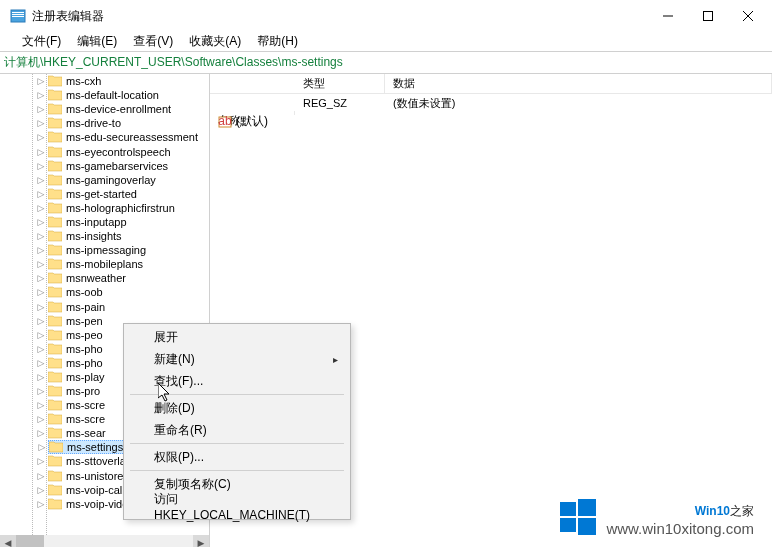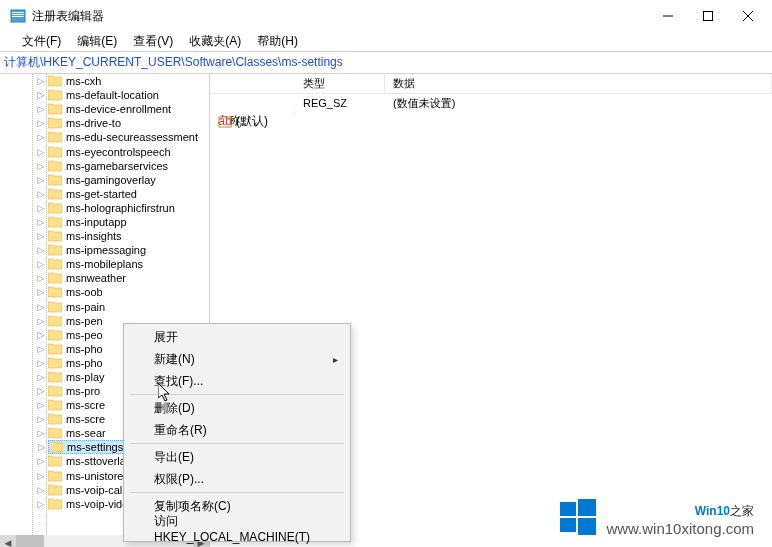--- a/index.html
+++ b/index.html
@@ -8,21 +8,21 @@
 .title-bar { height: 28px; display: flex; align-items: center; padding: 16px 4px; background: #fff; }
 .title-bar .icon { width: 16px; height: 16px; margin: 0 6px; }
 .title-bar .title-text { flex: 1; color: #000; font-size: 12px; }
 .title-btns { display: flex; }
 .title-btn { width: 40px; height: 28px; display: flex; align-items: center; justify-content: center; color: #000; }
 .title-btn svg { width: 10px; height: 10px; }
 
 .menu-bar { height: 20px; display: flex; align-items: center; padding: 0 14px; border-bottom: 1px solid #d0d0d0; }
 .menu-item { padding: 2px 8px; color: #000; cursor: default; }
 
-.address-bar { height: 22px; display: flex; align-items: center; padding: 2px 4px; border-bottom: 1px solid #d0d0d0; color: #1d4ed8; }
+.address-bar { height: 22px; display: flex; align-items: center; padding: 2px 4px; border-bottom: 1px solid #d0d0d0; color: #15803d; }
 
 .content { display: flex; height: calc(100% - 70px); }
 
 .tree-pane { width: 210px; border-right: 1px solid #d0d0d0; overflow: hidden; position: relative; background: #fff; }
 .tree-scroll { position: absolute; left: 0; top: 0; right: 0; bottom: 16px; overflow: hidden; }
 .tree-hscroll { position: absolute; left: 0; right: 0; bottom: 0; height: 16px; background: #f0f0f0; display: flex; }
 .tree-hscroll .arrow { width: 16px; height: 16px; background: #dadada; display: flex; align-items: center; justify-content: center; font-size: 9px; color: #555; }
 .tree-hscroll .track { flex: 1; background: #f0f0f0; position: relative; }
 .tree-hscroll .thumb { position: absolute; left: 0; height: 16px; width: 28px; background: #c2c2c2; }
 .tree-items { padding-left: 48px; }
@@ -365,21 +365,20 @@
 </div>
 
 <div class="context-menu">
   <div class="menu-row">展开</div>
   <div class="menu-row has-sub">新建(N)</div>
   <div class="menu-row">查找(F)...</div>
   <div class="sep"></div>
   <div class="menu-row">删除(D)</div>
   <div class="menu-row">重命名(R)</div>
   <div class="sep"></div>
-  <div class="menu-row">导出(E)</div>
   <div class="menu-row">权限(P)...</div>
   <div class="sep"></div>
   <div class="menu-row">复制项名称(C)</div>
   <div class="menu-row">访问 HKEY_LOCAL_MACHINE(T)</div>
 </div>
 
 <svg class="cursor-arrow" width="14" height="20" viewBox="0 0 14 20">
   <path d="M0 0 L0 15 L4 12 L7 18 L9 17 L6 11 L11 11 Z" fill="#fff" stroke="#000" stroke-width="1"></path>
 </svg>
 

